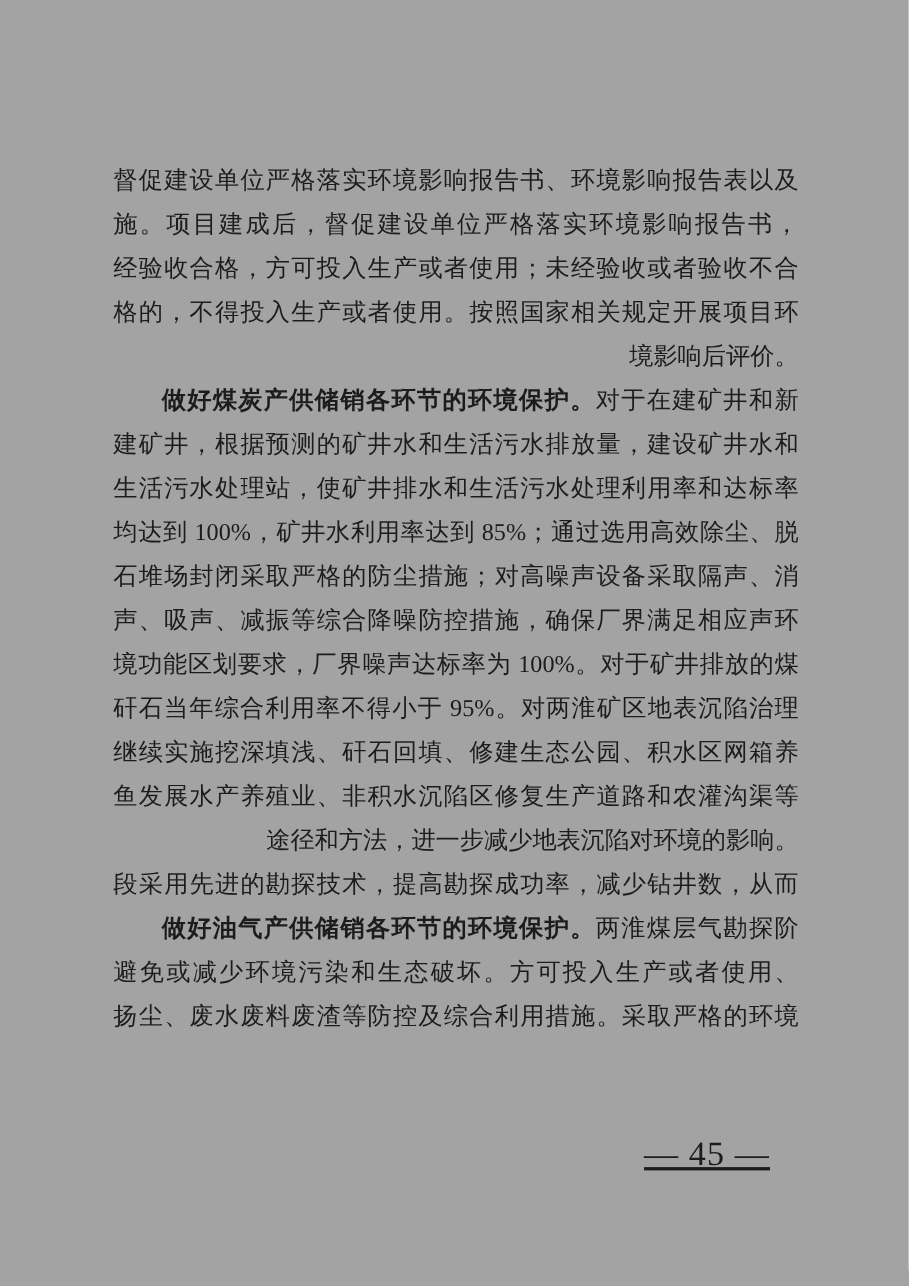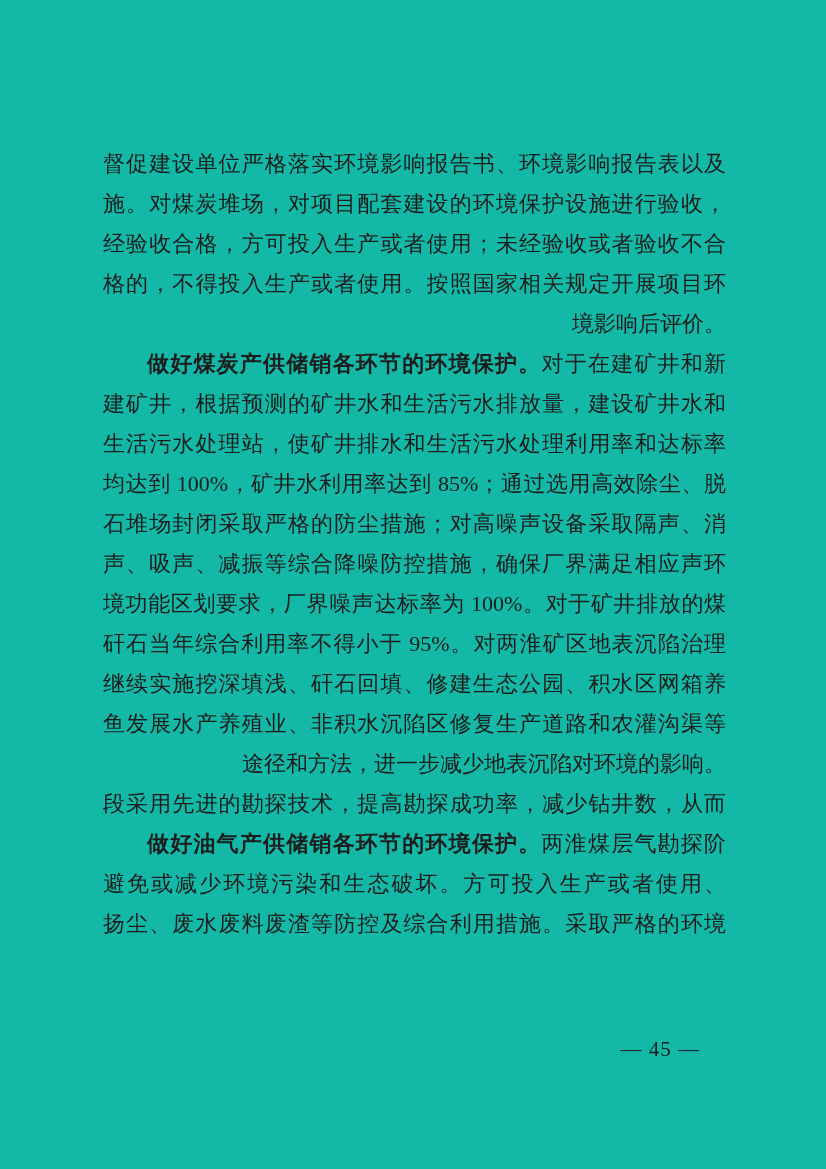--- a/index.html
+++ b/index.html
@@ -8,21 +8,21 @@
     width: 826px;
     height: 1169px;
     position: relative;
     overflow: hidden;
     font-family: "Liberation Serif", "DejaVu Serif", serif;
     color: #1c1c1c;
   }
   .page {
     position: absolute;
     inset: 0;
-    background: #14b8a6;
+    background: #a3a3a3;
   }
   .content {
     position: absolute;
     left: 103px;
     top: 144px;
     width: 623px;
   }
   .line {
     font-size: 22px;
     line-height: 40px;
@@ -40,33 +40,34 @@
     text-align-last: auto;
   }
   .lead {
     font-weight: bold;
     margin-top: 12px;
   }
   .footer {
     position: absolute;
     top: 1036px;
     right: 126px;
-    font-size: 21px;
+    font-size: 31px;
     line-height: 26px;
     letter-spacing: 1px;
     white-space: nowrap;
+    text-decoration: underline;
   }
 </style>
 </head>
 <body>
 
 <div class="page">
   <div class="content">
     <div class="line"><span>督促建设单位严格落实环境影响报告书、环境影响报告表以及</span></div>
-    <div class="line"><span>施。对煤炭堆场，对项目配套建设的环境保护设施进行验收，</span></div>
+    <div class="line"><span>施。项目建成后，督促建设单位严格落实环境影响报告书，</span></div>
     <div class="line"><span>经验收合格，方可投入生产或者使用；未经验收或者验收不合</span></div>
     <div class="line"><span>格的，不得投入生产或者使用。按照国家相关规定开展项目环</span></div>
     <div class="line para-end"><span>境影响后评价。</span></div>
 
     <div class="line indent"><b class="lead">做好煤炭产供储销各环节的环境保护。</b><span>对于在建矿井和新</span></div>
     <div class="line"><span>建矿井，根据预测的矿井水和生活污水排放量，建设矿井水和</span></div>
     <div class="line"><span>生活污水处理站，使矿井排水和生活污水处理利用率和达标率</span></div>
     <div class="line"><span>均达到 100%，矿井水利用率达到 85%；通过选用高效除尘、脱</span></div>
     <div class="line"><span>石堆场封闭采取严格的防尘措施；对高噪声设备采取隔声、消</span></div>
     <div class="line"><span>声、吸声、减振等综合降噪防控措施，确保厂界满足相应声环</span></div>

